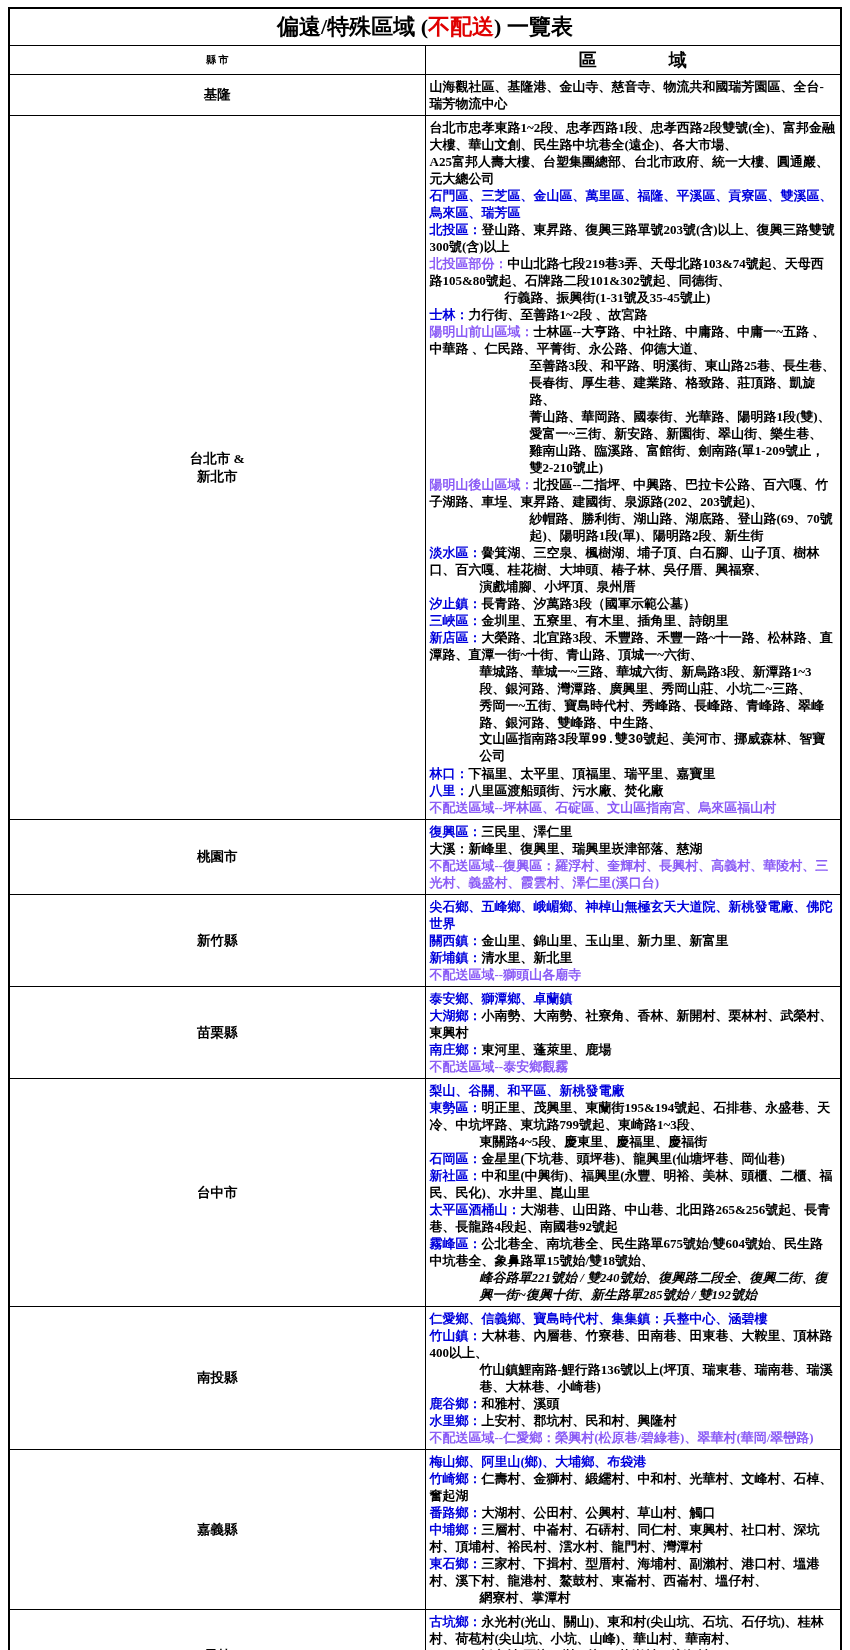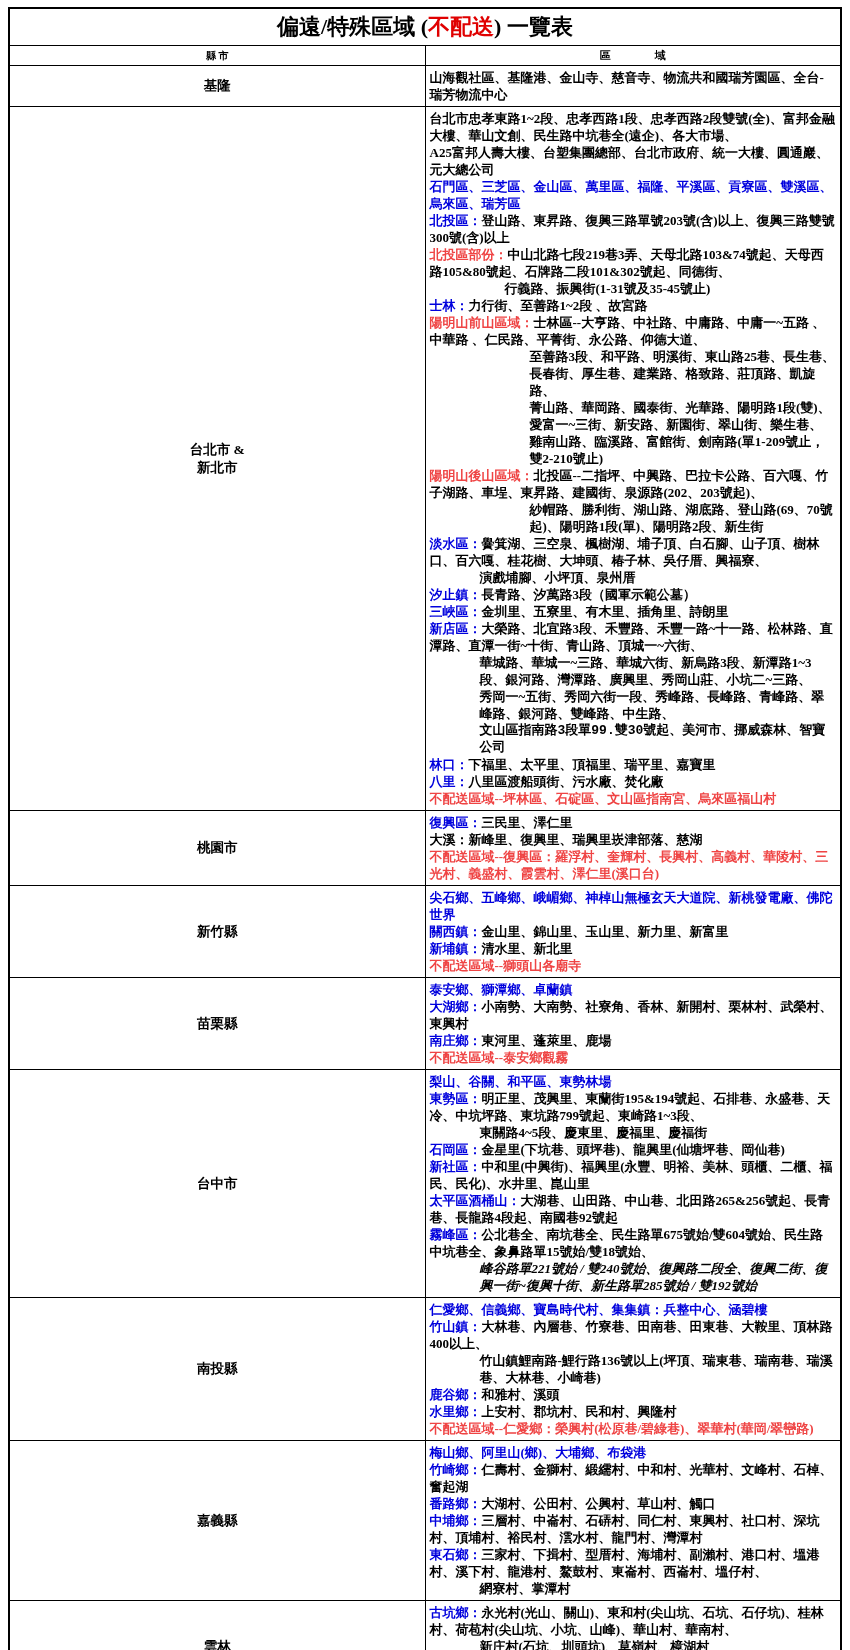--- a/index.html
+++ b/index.html
@@ -3,27 +3,27 @@
 <meta charset="utf-8">
 <style>
   html,body{margin:0;padding:0;background:#fff;}
   body{width:850px;font-family:"Liberation Serif","DejaVu Serif",serif;}
   .page{padding:7px 8px 4px 8px;}
   table.main-table{width:100%;border-collapse:collapse;border:2px solid #000;table-layout:fixed;}
   th,td{border:1px solid #000;vertical-align:middle;}
   .title-cell{font-size:22px;font-weight:bold;text-align:center;padding:3px 0;color:#000;}
   .title-cell .red{color:#e00000;}
   .county-h{width:72px;font-size:10px;font-weight:bold;text-align:center;padding:2px 0;}
-  .region-h{font-size:11px;font-weight:bold;text-align:center;padding:2px 0;}
+  .region-h{font-size:18px;font-weight:bold;text-align:center;padding:2px 0;}
   td.county-cell{width:72px;text-align:center;font-size:13.5px;font-weight:bold;white-space:pre-line;padding:10px 1px;color:#000;}
   td.region-cell{padding:3px 4px;vertical-align:middle;}
   .line{font-size:13px;line-height:17px;font-weight:bold;color:#000;word-break:break-all;}
   .c-k{color:#000;}
   .c-b{color:#0000dd;}
-  .c-r{color:#ef4444;}
+  .c-r{color:#8b5cf6;}
 </style>
 </head>
 <body>
 
 <div class="page">
   <table class="main-table">
     <thead>
       <tr>
         <th colspan="2" class="title-cell"><span>偏遠/特殊區域 (</span><span class="red">不配送</span><span>) 一覽表</span></th>
       </tr>
@@ -55,21 +55,21 @@
             <div class="line" style="padding-left: 100px;"><span class="c-k">菁山路、華岡路、國泰街、光華路、陽明路1段(雙)、愛富一~三街、新安路、新園街、翠山街、樂生巷、</span></div>
             <div class="line" style="padding-left: 100px;"><span class="c-k">雞南山路、臨溪路、富館街、劍南路(單1-209號止，雙2-210號止)</span></div>
             <div class="line"><span class="c-r">陽明山後山區域：</span><span class="c-k">北投區--二指坪、中興路、巴拉卡公路、百六嘎、竹子湖路、車埕、東昇路、建國街、泉源路(202、203號起)、</span></div>
             <div class="line" style="padding-left: 100px;"><span class="c-k">紗帽路、勝利街、湖山路、湖底路、登山路(69、70號起)、陽明路1段(單)、陽明路2段、新生街</span></div>
             <div class="line"><span class="c-b">淡水區：</span><span class="c-k">黌箕湖、三空泉、楓樹湖、埔子頂、白石腳、山子頂、樹林口、百六嘎、桂花樹、大坤頭、椿子林、吳仔厝、興福寮、</span></div>
             <div class="line" style="padding-left: 50px;"><span class="c-k">演戲埔腳、小坪頂、泉州厝</span></div>
             <div class="line"><span class="c-b">汐止鎮：</span><span class="c-k">長青路、汐萬路3段（國軍示範公墓）</span></div>
             <div class="line"><span class="c-b">三峽區：</span><span class="c-k">金圳里、五寮里、有木里、插角里、詩朗里</span></div>
             <div class="line"><span class="c-b">新店區：</span><span class="c-k">大榮路、北宜路3段、禾豐路、禾豐一路~十一路、松林路、直潭路、直潭一街~十街、青山路、頂城一~六街、</span></div>
             <div class="line" style="padding-left: 50px;"><span class="c-k">華城路、華城一~三路、華城六街、新烏路3段、新潭路1~3段、銀河路、灣潭路、廣興里、秀岡山莊、小坑二~三路、</span></div>
-            <div class="line" style="padding-left: 50px;"><span class="c-k">秀岡一~五街、秀岡六街一段、秀峰路、長峰路、青峰路、翠峰路、銀河路、雙峰路、中生路、</span></div>
+            <div class="line" style="padding-left: 50px;"><span class="c-k">秀岡一~五街、寶島時代村、秀峰路、長峰路、青峰路、翠峰路、銀河路、雙峰路、中生路、</span></div>
             <div class="line" style="padding-left: 50px; font-family: Liberation Mono, monospace;"><span class="c-k">文山區指南路3段單99.雙30號起、美河市、挪威森林、智寶公司</span></div>
             <div class="line"><span class="c-b">林口：</span><span class="c-k">下福里、太平里、頂福里、瑞平里、嘉寶里</span></div>
             <div class="line"><span class="c-b">八里：</span><span class="c-k">八里區渡船頭街、污水廠、焚化廠</span></div>
             <div class="line"><span class="c-r">不配送區域--坪林區、石碇區、文山區指南宮、烏來區福山村</span></div>
           </td>
         </tr>
         <tr>
           <td class="county-cell">桃園市</td>
           <td class="region-cell">
             <div class="line"><span class="c-b">復興區：</span><span class="c-k">三民里、澤仁里</span></div>
@@ -91,21 +91,21 @@
           <td class="region-cell">
             <div class="line"><span class="c-b">泰安鄉、獅潭鄉、卓蘭鎮</span></div>
             <div class="line"><span class="c-b">大湖鄉：</span><span class="c-k">小南勢、大南勢、社寮角、香林、新開村、栗林村、武榮村、東興村</span></div>
             <div class="line"><span class="c-b">南庄鄉：</span><span class="c-k">東河里、蓬萊里、鹿場</span></div>
             <div class="line"><span class="c-r">不配送區域--泰安鄉觀霧</span></div>
           </td>
         </tr>
         <tr>
           <td class="county-cell">台中市</td>
           <td class="region-cell">
-            <div class="line"><span class="c-b">梨山、谷關、和平區、東勢林場</span></div>
+            <div class="line"><span class="c-b">梨山、谷關、和平區、新桃發電廠</span></div>
             <div class="line"><span class="c-b">東勢區：</span><span class="c-k">明正里、茂興里、東蘭街195&amp;194號起、石排巷、永盛巷、天冷、中坑坪路、東坑路799號起、東崎路1~3段、</span></div>
             <div class="line" style="padding-left: 50px;"><span class="c-k">東關路4~5段、慶東里、慶福里、慶福街</span></div>
             <div class="line"><span class="c-b">石岡區：</span><span class="c-k">金星里(下坑巷、頭坪巷)、龍興里(仙塘坪巷、岡仙巷)</span></div>
             <div class="line"><span class="c-b">新社區：</span><span class="c-k">中和里(中興街)、福興里(永豐、明裕、美林、頭櫃、二櫃、福民、民化)、水井里、崑山里</span></div>
             <div class="line"><span class="c-b">太平區酒桶山：</span><span class="c-k">大湖巷、山田路、中山巷、北田路265&amp;256號起、長青巷、長龍路4段起、南國巷92號起</span></div>
             <div class="line"><span class="c-b">霧峰區：</span><span class="c-k">公北巷全、南坑巷全、民生路單675號始/雙604號始、民生路中坑巷全、象鼻路單15號始/雙18號始、</span></div>
             <div class="line" style="padding-left: 50px; font-style: italic;"><span class="c-k">峰谷路單221號始 / 雙240號始、復興路二段全、復興二街、復興一街~復興十街、新生路單285號始 / 雙192號始</span></div>
           </td>
         </tr>
         <tr>

